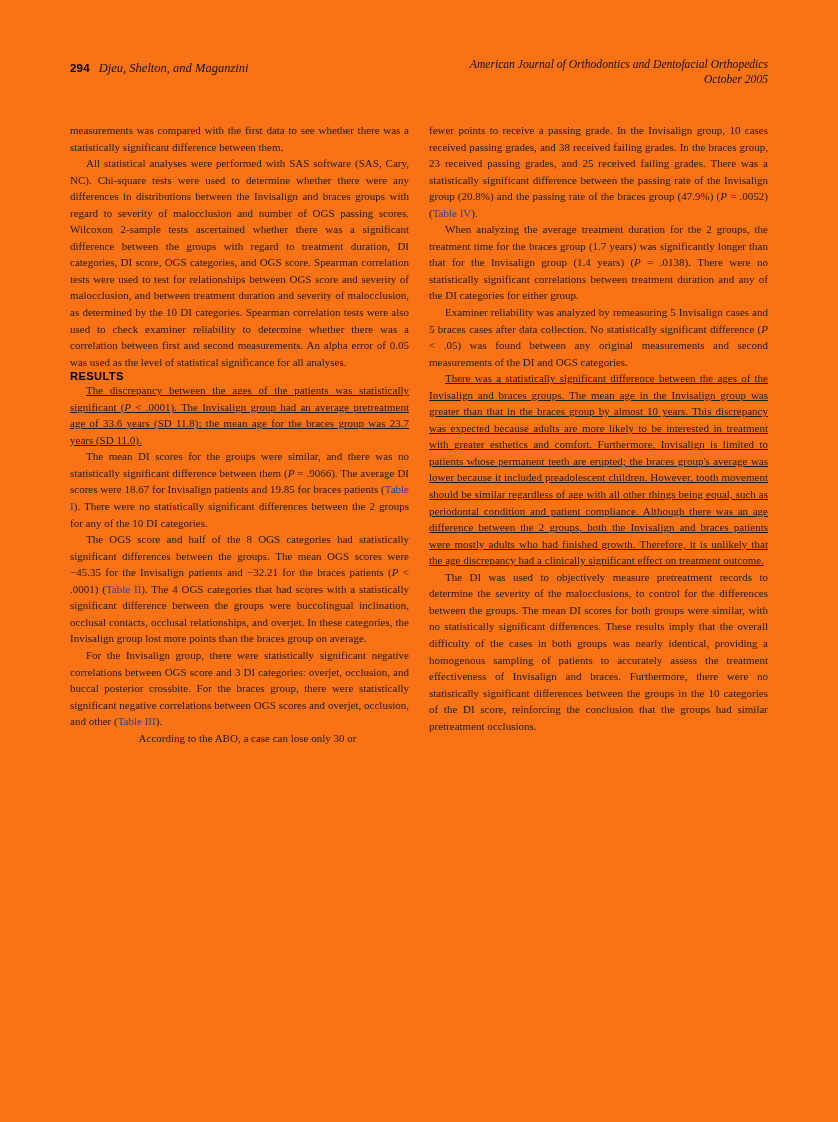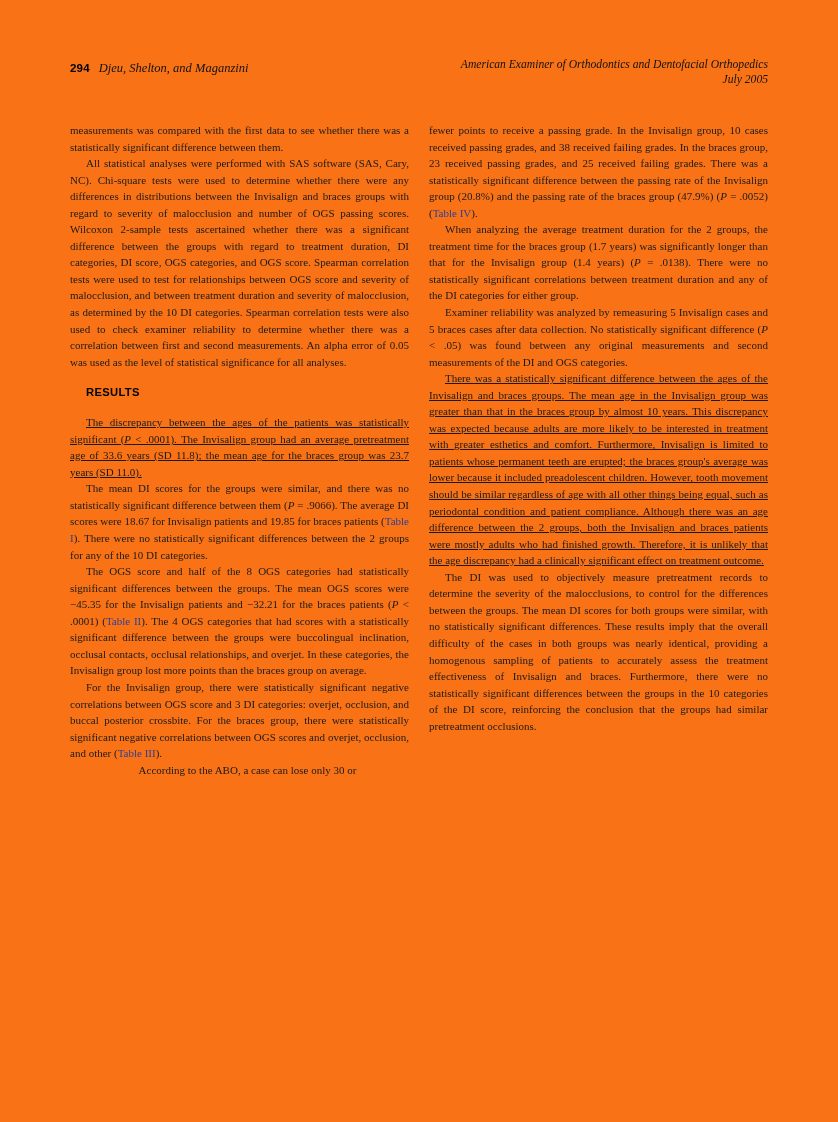--- a/index.html
+++ b/index.html
@@ -91,21 +91,21 @@
     -webkit-hyphens: none;
     hyphens: none;
     word-spacing: 0;
   }
   p.body + p.body {
     text-indent: 16px;
   }
   p.noindent { text-indent: 0 !important; }
 
   h2.section {
-    margin: 16px;
+    margin: 0;
     padding: 0;
     font-family: "Liberation Sans", "DejaVu Sans", sans-serif;
     font-weight: bold;
     font-size: 11.2px;
     letter-spacing: 0.35px;
     color: #000;
     text-align: left;
   }
   .sp-before-head { margin-top: 16px; }
   .sp-after-head  { margin-top: 9px; text-decoration: underline; }
@@ -120,22 +120,22 @@
 </head>
 <body>
 
 <div class="page">
 
   <div class="running-head">
     <div class="rh-left">
       <span class="rh-pageno">294</span><span class="rh-authors">Djeu, Shelton, and Maganzini</span>
     </div>
     <div class="rh-right">
-      <span>American Examiner of Orthodontics and Dentofacial Orthopedics</span>
-      <span class="rh-line2">July 2005</span>
+      <span>American Journal of Orthodontics and Dentofacial Orthopedics</span>
+      <span class="rh-line2">October 2005</span>
     </div>
   </div>
 
   <div class="columns">
 
     <div class="col col-left">
 
       <p class="body noindent">measurements was compared with the first data to see whether there was a statistically significant difference between them.</p>
 
       <p class="body">All statistical analyses were performed with SAS software (SAS, Cary, NC). Chi-square tests were used to determine whether there were any differences in distributions between the Invisalign and braces groups with regard to severity of malocclusion and number of OGS passing scores. Wilcoxon 2-sample tests ascertained whether there was a significant difference between the groups with regard to treatment duration, DI categories, DI score, OGS categories, and OGS score. Spearman correlation tests were used to test for relationships between OGS score and severity of malocclusion, and between treatment duration and severity of malocclusion, as determined by the 10 DI categories. Spearman correlation tests were also used to check examiner reliability to determine whether there was a correlation between first and second measurements. An alpha error of 0.05 was used as the level of statistical significance for all analyses.</p>

